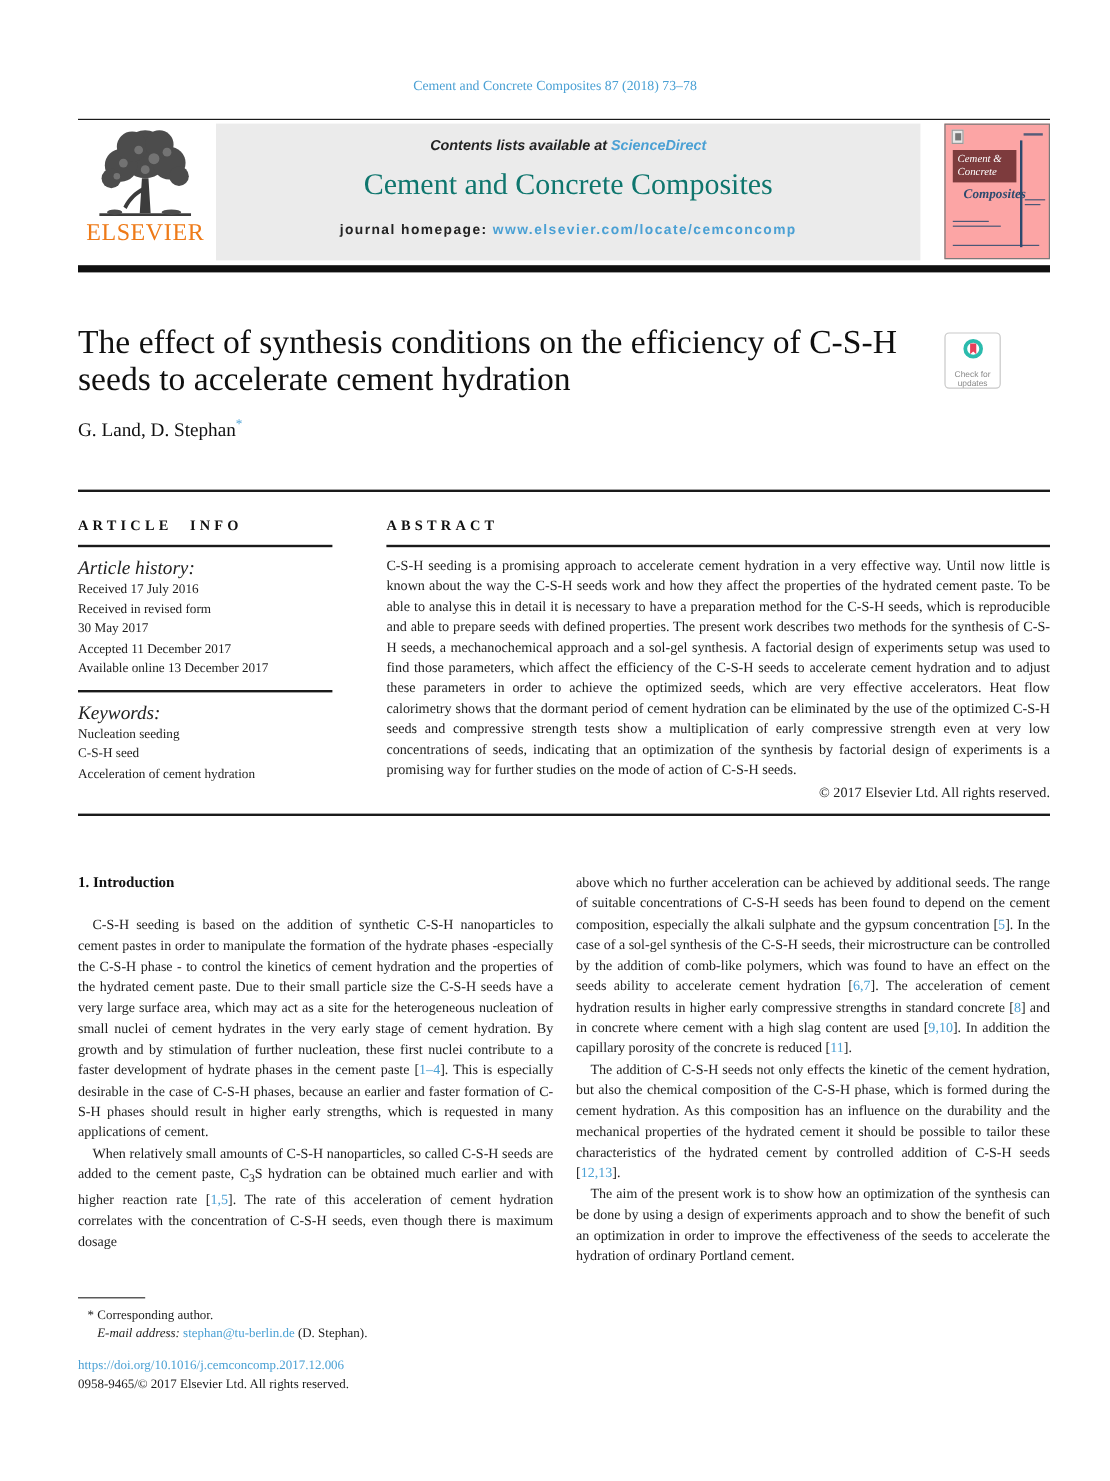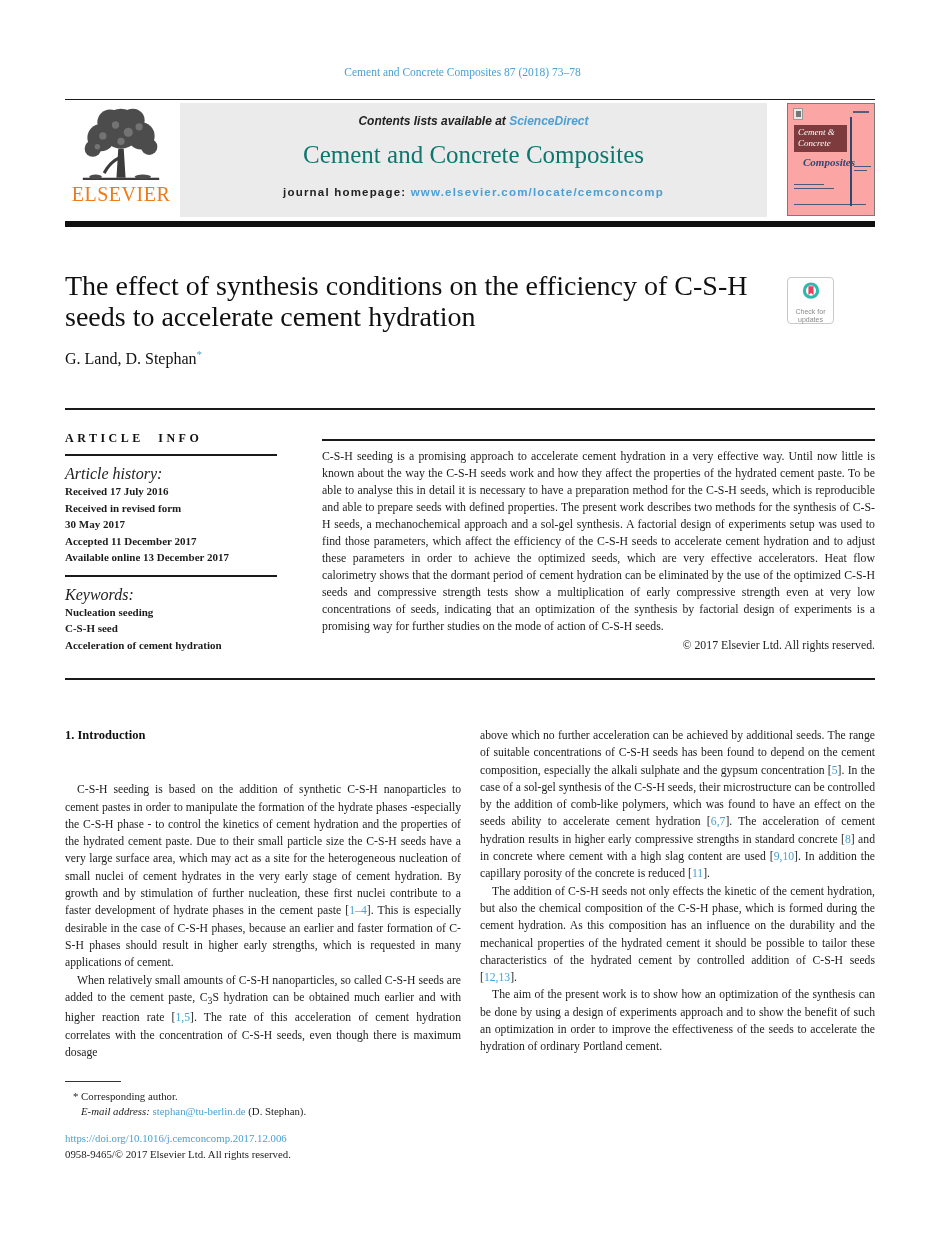--- a/index.html
+++ b/index.html
@@ -47,32 +47,32 @@
   .authors{left:65px;top:348px;font-size:16px;color:#111;}
   .authors sup{color:var(--link);font-size:11px;}
   .affil{left:65px;top:371px;width:700px;font-style:italic;font-size:10.8px;line-height:14px;color:#222;}
   .rule2{left:65px;top:408px;width:810px;height:2px;background:#1a1a1a;}
 
   
   .sec-head{font-size:12px;font-weight:700;letter-spacing:3.5px;word-spacing:8px;color:#111;}
   .info-left{left:65px;top:431px;width:212px;}
   .info-rule{height:2px;background:#1a1a1a;margin-top:8px;}
   .info-label{font-style:italic;font-size:16px;margin-top:9px;color:#222;}
-  .info-line{font-size:11px;line-height:16.5px;color:#1c1c1c;font-weight:bold;}
+  .info-line{font-size:11px;line-height:16.5px;color:#1c1c1c;}
   .info-left .info-rule.second{margin-top:9px;}
   .abstract-col{left:322px;top:431px;width:553px;}
   .abstract-text{margin-top:7px;font-size:11.8px;line-height:17px;text-align:justify;color:#1c1c1c;}
   .abstract-copy{font-size:11.8px;text-align:right;margin-top:3px;color:#1c1c1c;}
   .rule3{left:65px;top:678px;width:810px;height:2px;background:#1a1a1a;}
 
   
   .col{font-size:11.7px;line-height:17.3px;text-align:justify;color:#1c1c1c;}
   .col-left{left:65px;top:727px;width:396px;}
   .col-right{left:480px;top:727px;width:395px;}
-  .intro-head{font-size:12.5px;font-weight:700;color:#111;margin-bottom:37px;text-align:left;}
+  .intro-head{font-size:12.5px;font-weight:700;color:#111;margin-bottom:18px;text-align:left;}
   .col p{margin:0;}
   .col p.ind{text-indent:12px;}
   .ref,.link{color:var(--link);}
   .it{font-style:italic;}
 
   
   .footnote{left:65px;top:1081px;width:396px;font-size:10.8px;line-height:15px;color:#1c1c1c;}
   .fn-rule{width:56px;height:1px;background:#333;margin-bottom:7px;}
   .fn-line1{padding-left:8px;}
   .fn-line2{padding-left:16px;}
@@ -172,20 +172,21 @@
     <div class="info-line">Accepted 11 December 2017</div>
     <div class="info-line">Available online 13 December 2017</div>
     <div class="info-rule second"></div>
     <div class="info-label">Keywords:</div>
     <div class="info-line">Nucleation seeding</div>
     <div class="info-line">C-S-H seed</div>
     <div class="info-line">Acceleration of cement hydration</div>
   </div>
 
   <div class="abs abstract-col">
+    <div class="sec-head">ABSTRACT</div>
     <div class="info-rule"></div>
     <div class="abstract-text">C-S-H seeding is a promising approach to accelerate cement hydration in a very effective way. Until now little is known about the way the C-S-H seeds work and how they affect the properties of the hydrated cement paste. To be able to analyse this in detail it is necessary to have a preparation method for the C-S-H seeds, which is reproducible and able to prepare seeds with defined properties. The present work describes two methods for the synthesis of C-S-H seeds, a mechanochemical approach and a sol-gel synthesis. A factorial design of experiments setup was used to find those parameters, which affect the efficiency of the C-S-H seeds to accelerate cement hydration and to adjust these parameters in order to achieve the optimized seeds, which are very effective accelerators. Heat flow calorimetry shows that the dormant period of cement hydration can be eliminated by the use of the optimized C-S-H seeds and compressive strength tests show a multiplication of early compressive strength even at very low concentrations of seeds, indicating that an optimization of the synthesis by factorial design of experiments is a promising way for further studies on the mode of action of C-S-H seeds.</div>
     <div class="abstract-copy">© 2017 Elsevier Ltd. All rights reserved.</div>
   </div>
   <div class="abs rule3"></div>
 
   <div class="abs col col-left">
     <div class="intro-head">1. Introduction</div>
     <p class="ind"><span>C-S-H seeding is based on the addition of synthetic C-S-H nanoparticles to cement pastes in order to manipulate the formation of the hydrate phases -especially the C-S-H phase - to control the kinetics of cement hydration and the properties of the hydrated cement paste. Due to their small particle size the C-S-H seeds have a very large surface area, which may act as a site for the heterogeneous nucleation of small nuclei of cement hydrates in the very early stage of cement hydration. By growth and by stimulation of further nucleation, these first nuclei contribute to a faster development of hydrate phases in the cement paste [</span><span class="ref">1–4</span><span>]. This is especially desirable in the case of C-S-H phases, because an earlier and faster formation of C-S-H phases should result in higher early strengths, which is requested in many applications of cement.</span></p>
     <p class="ind"><span>When relatively small amounts of C-S-H nanoparticles, so called C-S-H seeds are added to the cement paste, C</span><sub>3</sub><span>S hydration can be obtained much earlier and with higher reaction rate [</span><span class="ref">1,5</span><span>]. The rate of this acceleration of cement hydration correlates with the concentration of C-S-H seeds, even though there is maximum dosage</span></p>

